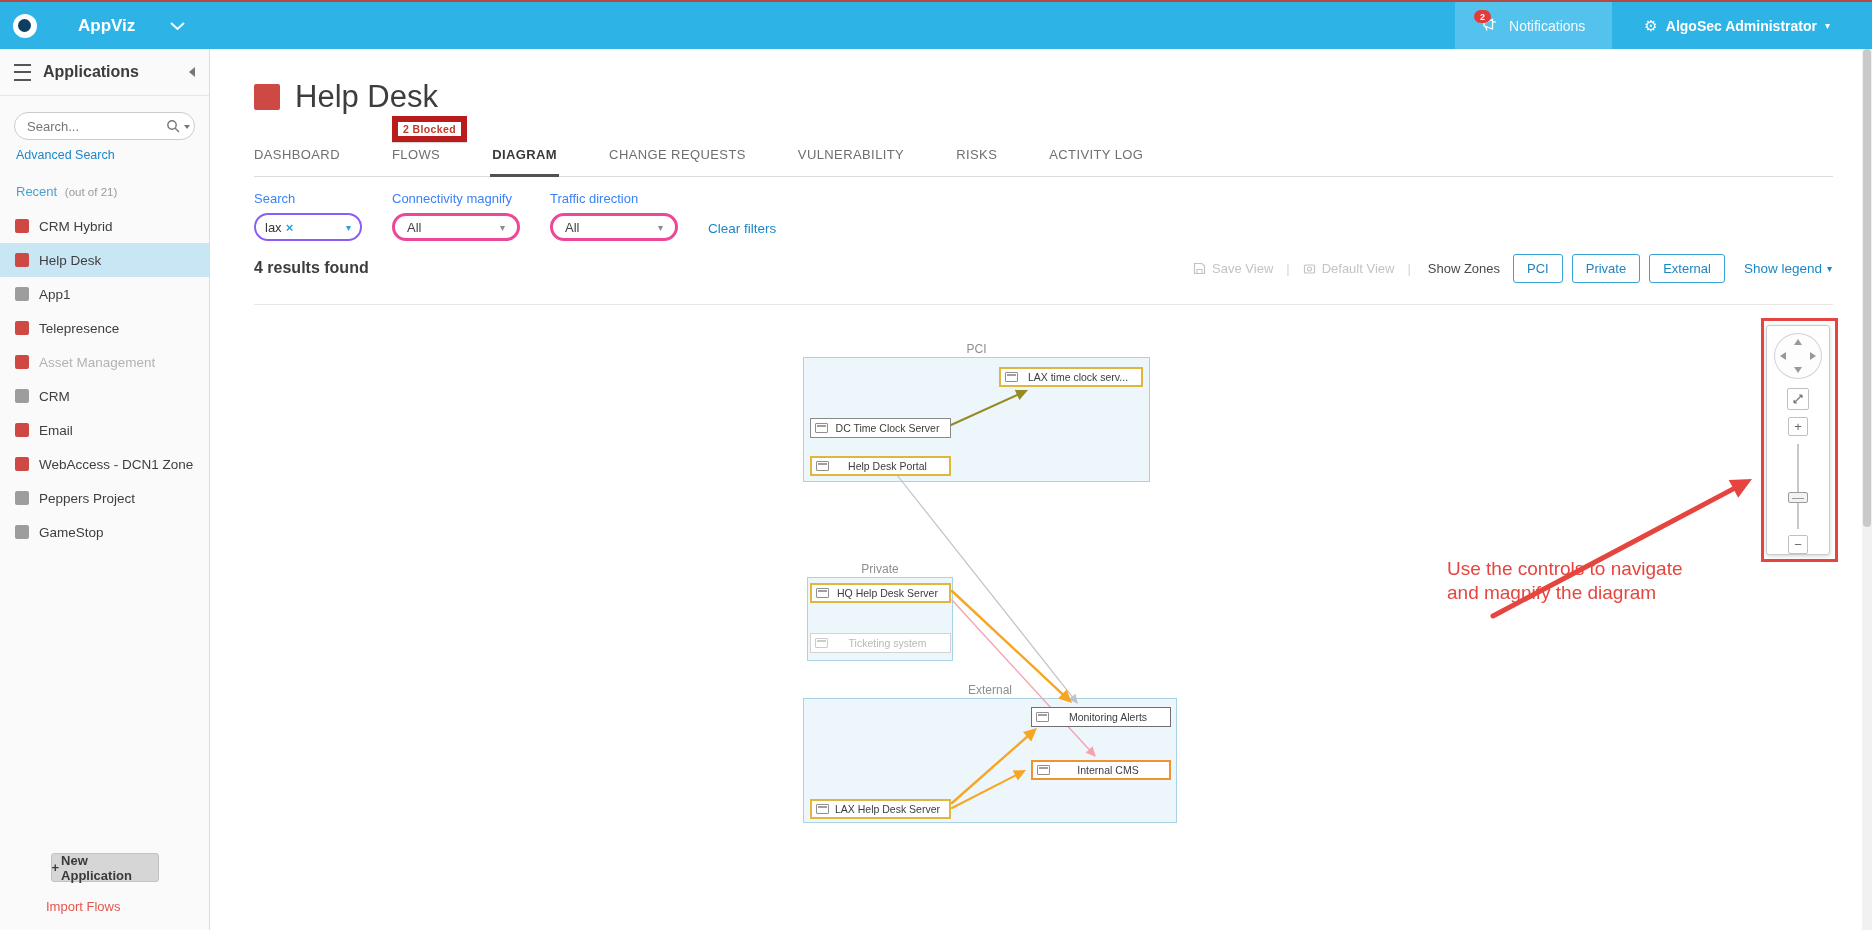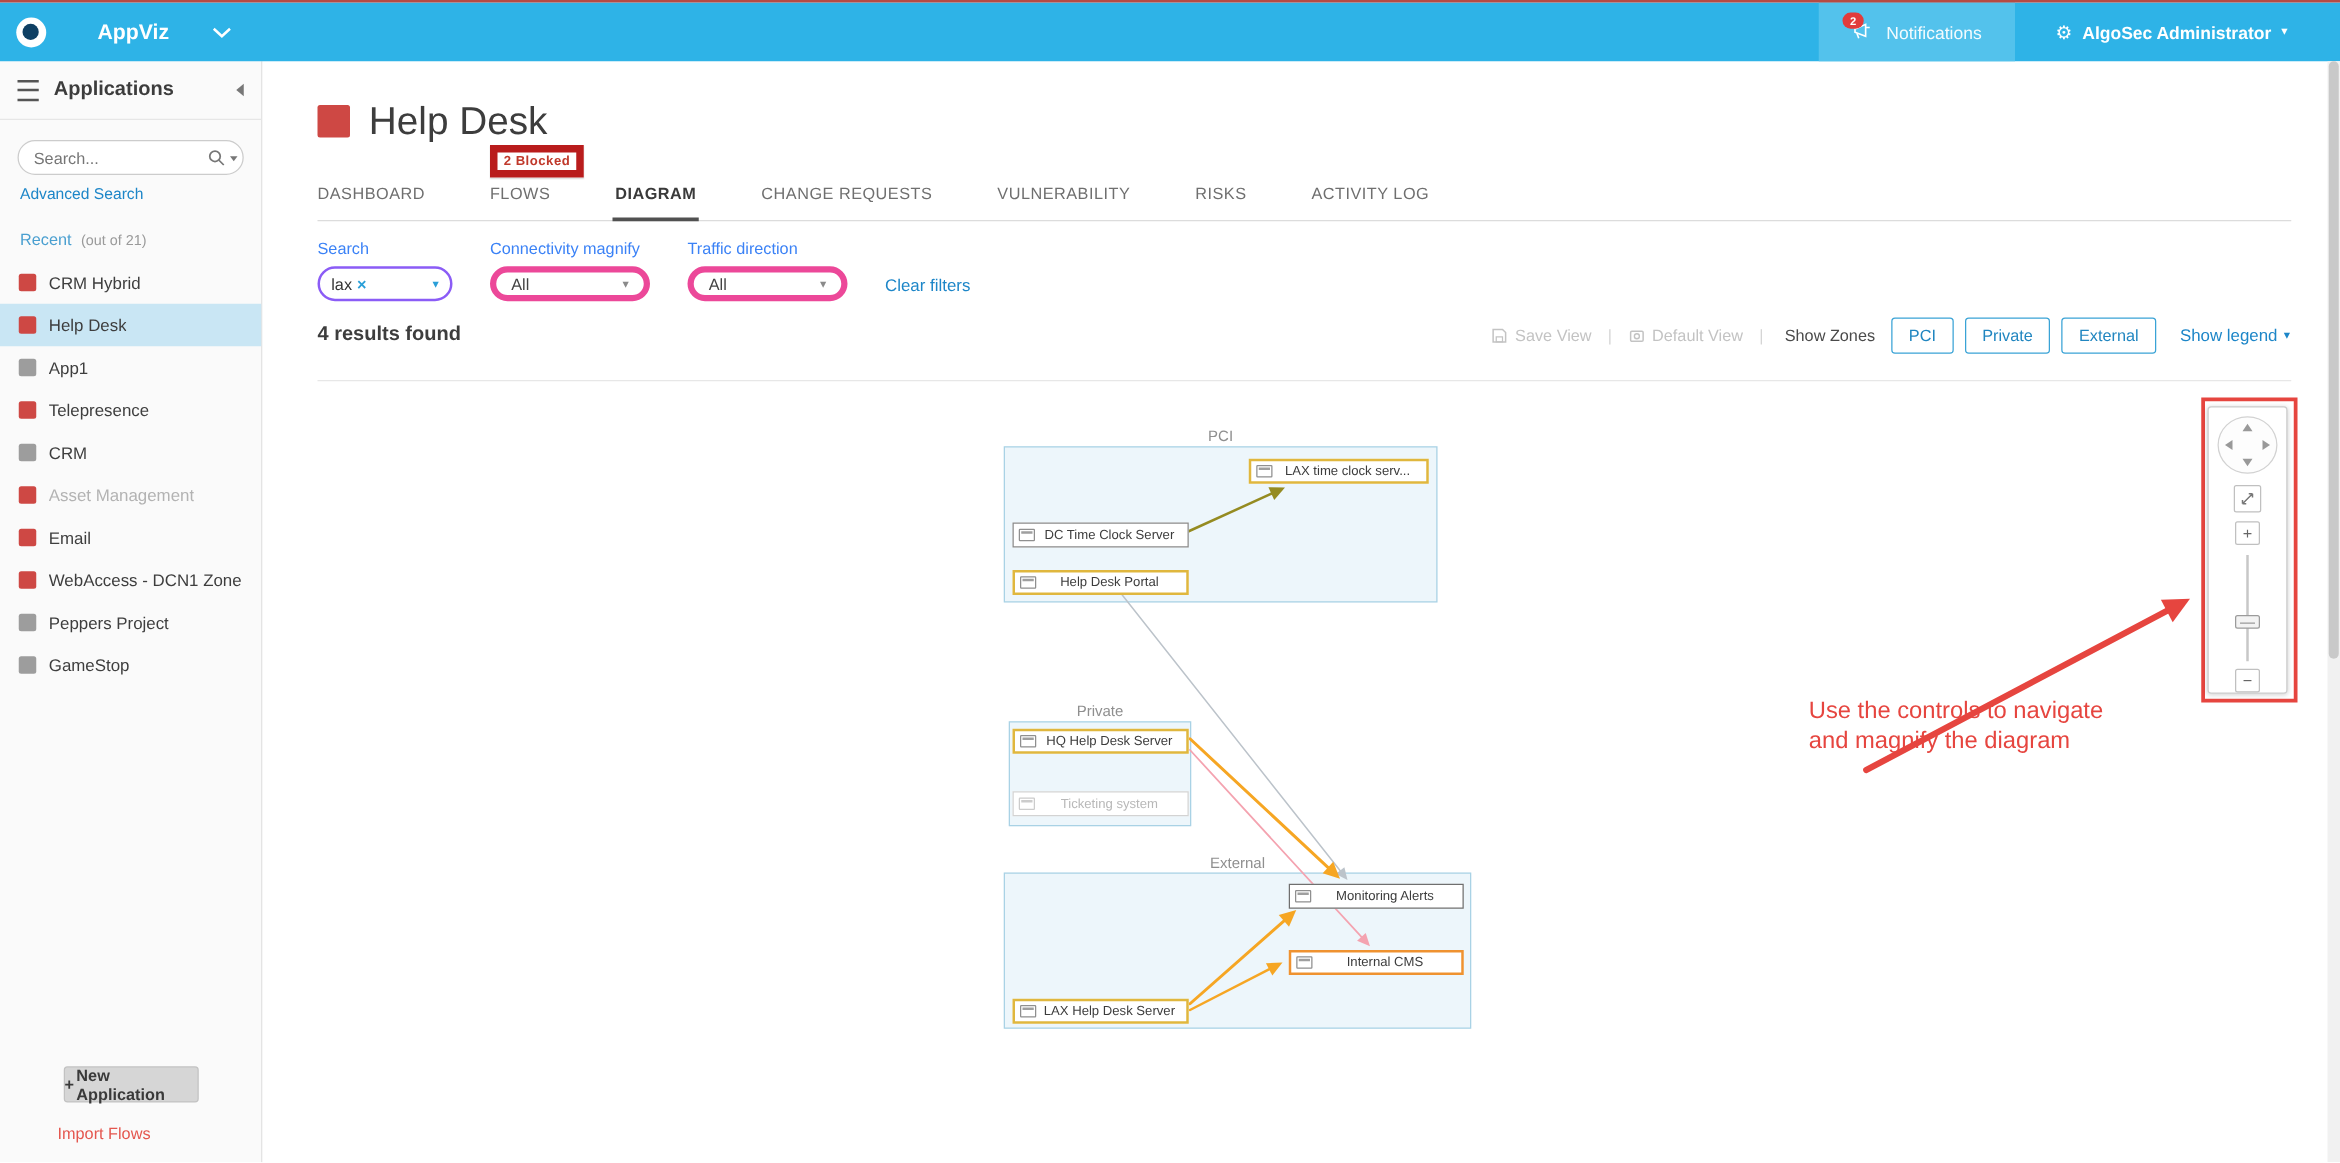--- a/index.html
+++ b/index.html
@@ -63,21 +63,21 @@
   .tab-badge{position:absolute;bottom:34px;left:0;font-size:10.5px;color:#c0392b;border:6px solid #b91c1c;background:#fff;
     padding:1px 5px;white-space:nowrap;box-shadow:0 1px 1px rgba(0,0,0,.15);font-weight:700;}
   .filters-row{position:absolute;left:44px;top:142px;display:flex;align-items:flex-end;gap:30px;}
   .filter-group{display:flex;flex-direction:column;gap:7px;}
   .filter-label{font-size:13px;color:#3b82f6;}
   .chip-box{width:108px;height:28px;border:2px solid #8b5cf6;border-radius:15px;background:#fff;display:flex;align-items:center;
     padding:0 9px;box-sizing:border-box;gap:4px;cursor:pointer;}
   .chip-text{font-size:13px;color:#333;}
   .chip-x{color:#2a9fd8;font-size:13px;font-weight:700;cursor:pointer;}
   .chip-caret{margin-left:auto;color:#2a9fd8;font-size:10px;}
-  .select-box{width:128px;height:28px;border:5px solid #ec4899;border-radius:15px;background:#fff;display:flex;align-items:center;
+  .select-box{width:128px;height:28px;border:3px solid #ec4899;border-radius:15px;background:#fff;display:flex;align-items:center;
     justify-content:space-between;padding:0 12px;box-sizing:border-box;font-size:13px;color:#444;cursor:pointer;}
   .select-caret{color:#8a8a8a;font-size:10px;}
   .clear-link{font-size:13.5px;color:var(--link-blue);padding-bottom:5px;cursor:pointer;}
   .results-row{position:absolute;left:44px;right:40px;top:204px;height:30px;display:flex;align-items:center;}
   .results-summary{font-size:16px;font-weight:700;color:#3d3d3d;}
   .results-actions{margin-left:auto;display:flex;align-items:center;gap:13px;}
   .ghost-action{display:flex;align-items:center;gap:6px;color:#c3c3c3;font-size:13px;cursor:default;}
   .sep{color:#d5d5d5;font-size:13px;}
   .show-zones{color:#4a4a4a;font-size:13px;margin-left:4px;}
   .zone-buttons{display:flex;gap:9px;}
@@ -193,27 +193,27 @@
           <div class="app-label">Help Desk</div>
         </div>
         <div class="app-item">
           <div class="app-square" style="background: rgb(157, 157, 157);"></div>
           <div class="app-label">App1</div>
         </div>
         <div class="app-item">
           <div class="app-square" style="background: rgb(206, 72, 68);"></div>
           <div class="app-label">Telepresence</div>
         </div>
+        <div class="app-item dimmed">
+          <div class="app-square" style="background: rgb(206, 72, 68);"></div>
+          <div class="app-label">Asset Management</div>
+        </div>
         <div class="app-item">
           <div class="app-square" style="background: rgb(157, 157, 157);"></div>
           <div class="app-label">CRM</div>
-        </div>
-        <div class="app-item dimmed">
-          <div class="app-square" style="background: rgb(206, 72, 68);"></div>
-          <div class="app-label">Asset Management</div>
         </div>
         <div class="app-item">
           <div class="app-square" style="background: rgb(206, 72, 68);"></div>
           <div class="app-label">Email</div>
         </div>
         <div class="app-item">
           <div class="app-square" style="background: rgb(206, 72, 68);"></div>
           <div class="app-label">WebAccess - DCN1 Zone</div>
         </div>
         <div class="app-item">

